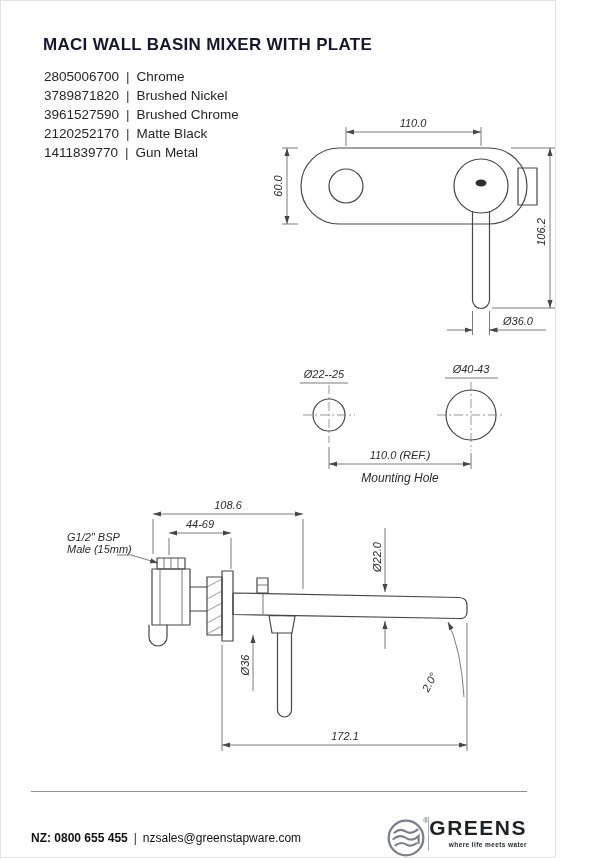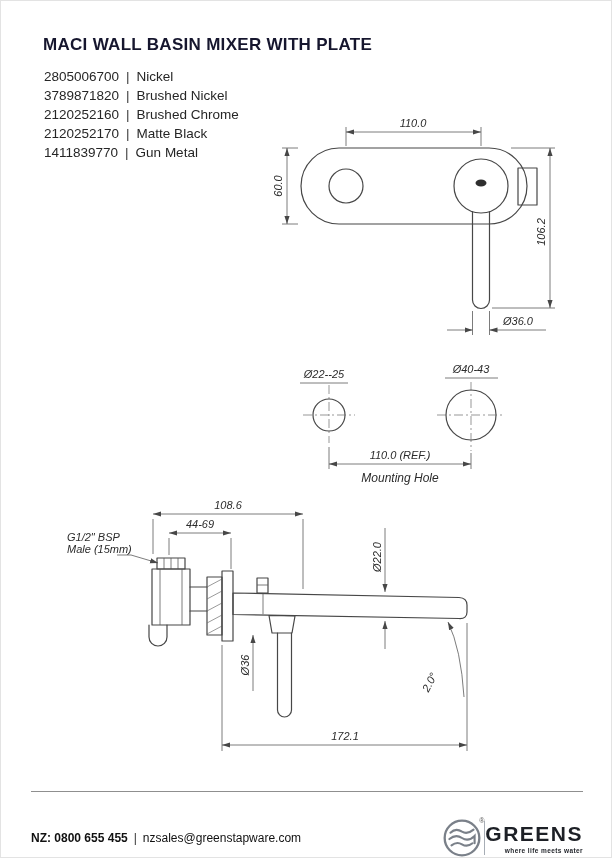--- a/index.html
+++ b/index.html
@@ -1,18 +1,18 @@
 <!DOCTYPE html>
 <html><head>
 <meta charset="utf-8">
 <style>
   html,body{margin:0;padding:0;background:#fff;}
   .page{
     position:relative;
-    width:612px;height:858px;
+    width:556px;height:858px;
     background:#ffffff;
     border:1px solid #e3e3e3;
     box-sizing:border-box;
     font-family:"Liberation Sans",sans-serif;
     overflow:hidden;
   }
   .page-title{
     margin:34px 0 0 42px;
     font-size:17px;
     font-weight:bold;
@@ -43,43 +43,43 @@
     left:30px;right:28px;top:790px;
     border-top:1px solid #8f8f8f;
     padding-top:25px;
     display:flex;
     justify-content:space-between;
     align-items:center;
   }
   .contact{font-size:12px;color:#111;}
   .contact .phone{font-weight:bold;}
   .contact .sep{margin:0 6px;color:#333;}
-  .brand{display:flex;align-items:center;}
+  .brand{display:flex;align-items:flex-start;}
   .brand .reg{font-size:7px;color:#555;align-self:flex-start;margin:0 0 0 -4px;}
   .brand-divider{width:1px;height:34px;background:#a7adb5;}
   .brand-text{display:flex;flex-direction:column;align-items:flex-end;}
   .brand-name{font-size:21px;font-weight:bold;letter-spacing:1.5px;color:#1d2026;line-height:22px;}
   .brand-tagline{font-size:6.5px;font-weight:bold;letter-spacing:.4px;color:#1d2026;margin-top:2px;}
 </style>
 </head>
 <body>
 
 <div class="page">
 
   <h1 class="page-title">MACI WALL BASIN MIXER WITH PLATE</h1>
 
   <ul class="codes">
     <li>
-      <span class="code">2805006700</span><span class="sep">|</span><span class="finish">Nickel</span>
+      <span class="code">2805006700</span><span class="sep">|</span><span class="finish">Chrome</span>
     </li>
     <li>
       <span class="code">3789871820</span><span class="sep">|</span><span class="finish">Brushed Nickel</span>
     </li>
     <li>
-      <span class="code">2120252160</span><span class="sep">|</span><span class="finish">Brushed Chrome</span>
+      <span class="code">3961527590</span><span class="sep">|</span><span class="finish">Brushed Chrome</span>
     </li>
     <li>
       <span class="code">2120252170</span><span class="sep">|</span><span class="finish">Matte Black</span>
     </li>
     <li>
       <span class="code">1411839770</span><span class="sep">|</span><span class="finish">Gun Metal</span>
     </li>
   </ul>
 
   <svg class="drawings" width="612" height="858" viewBox="0 0 612 858" aria-hidden="true">

